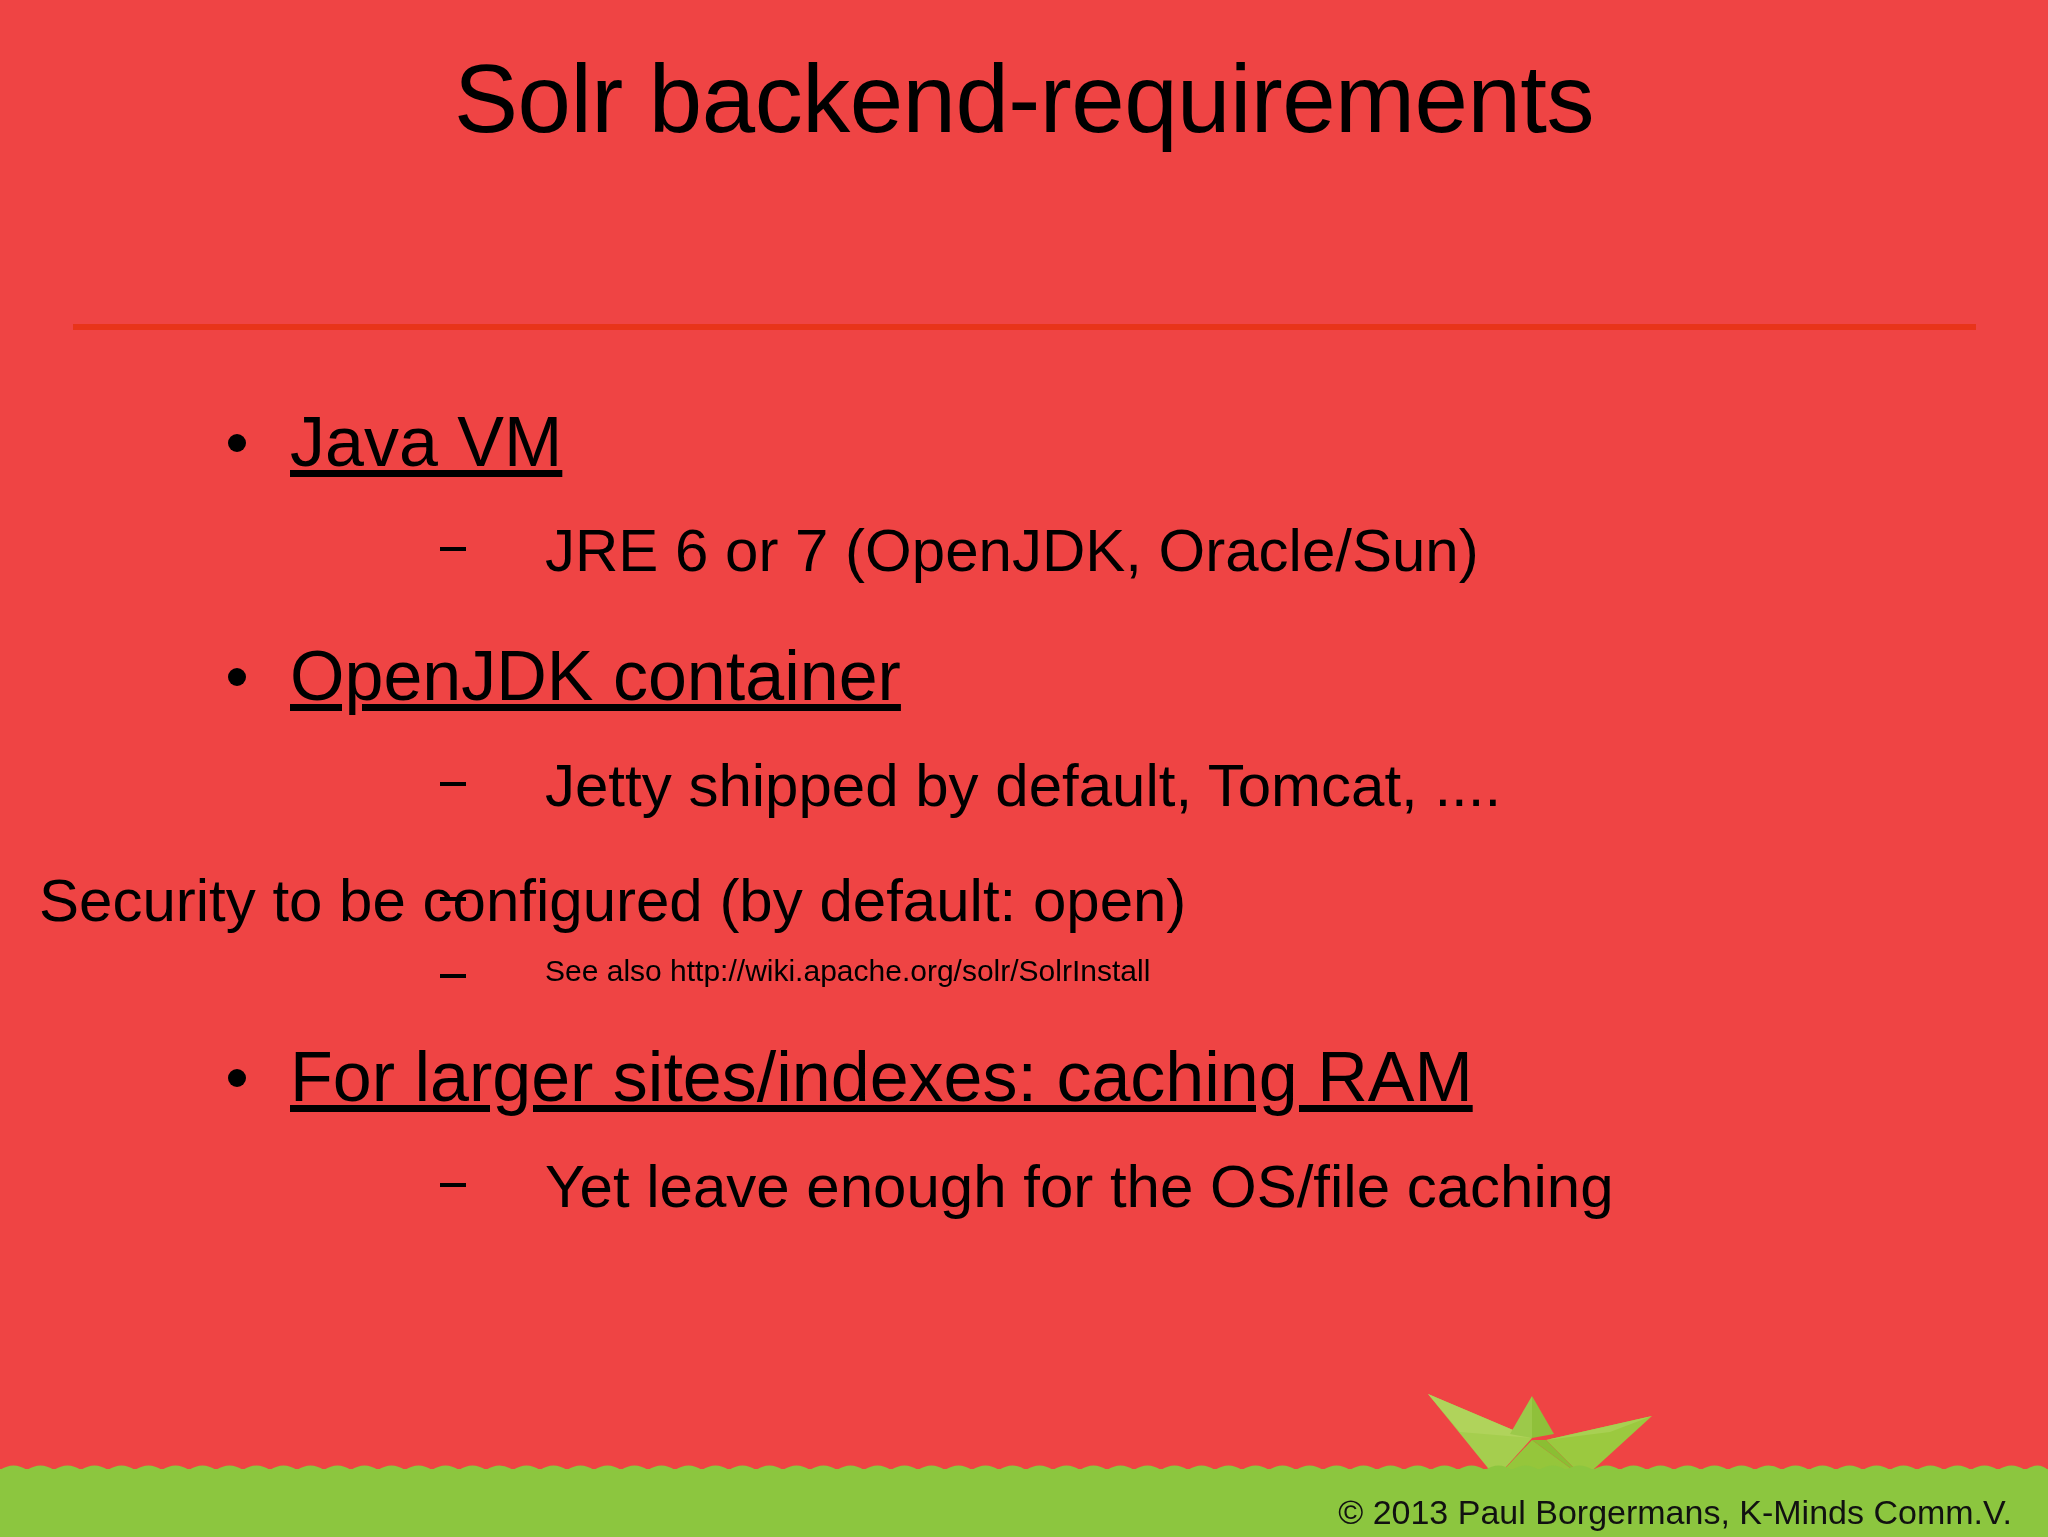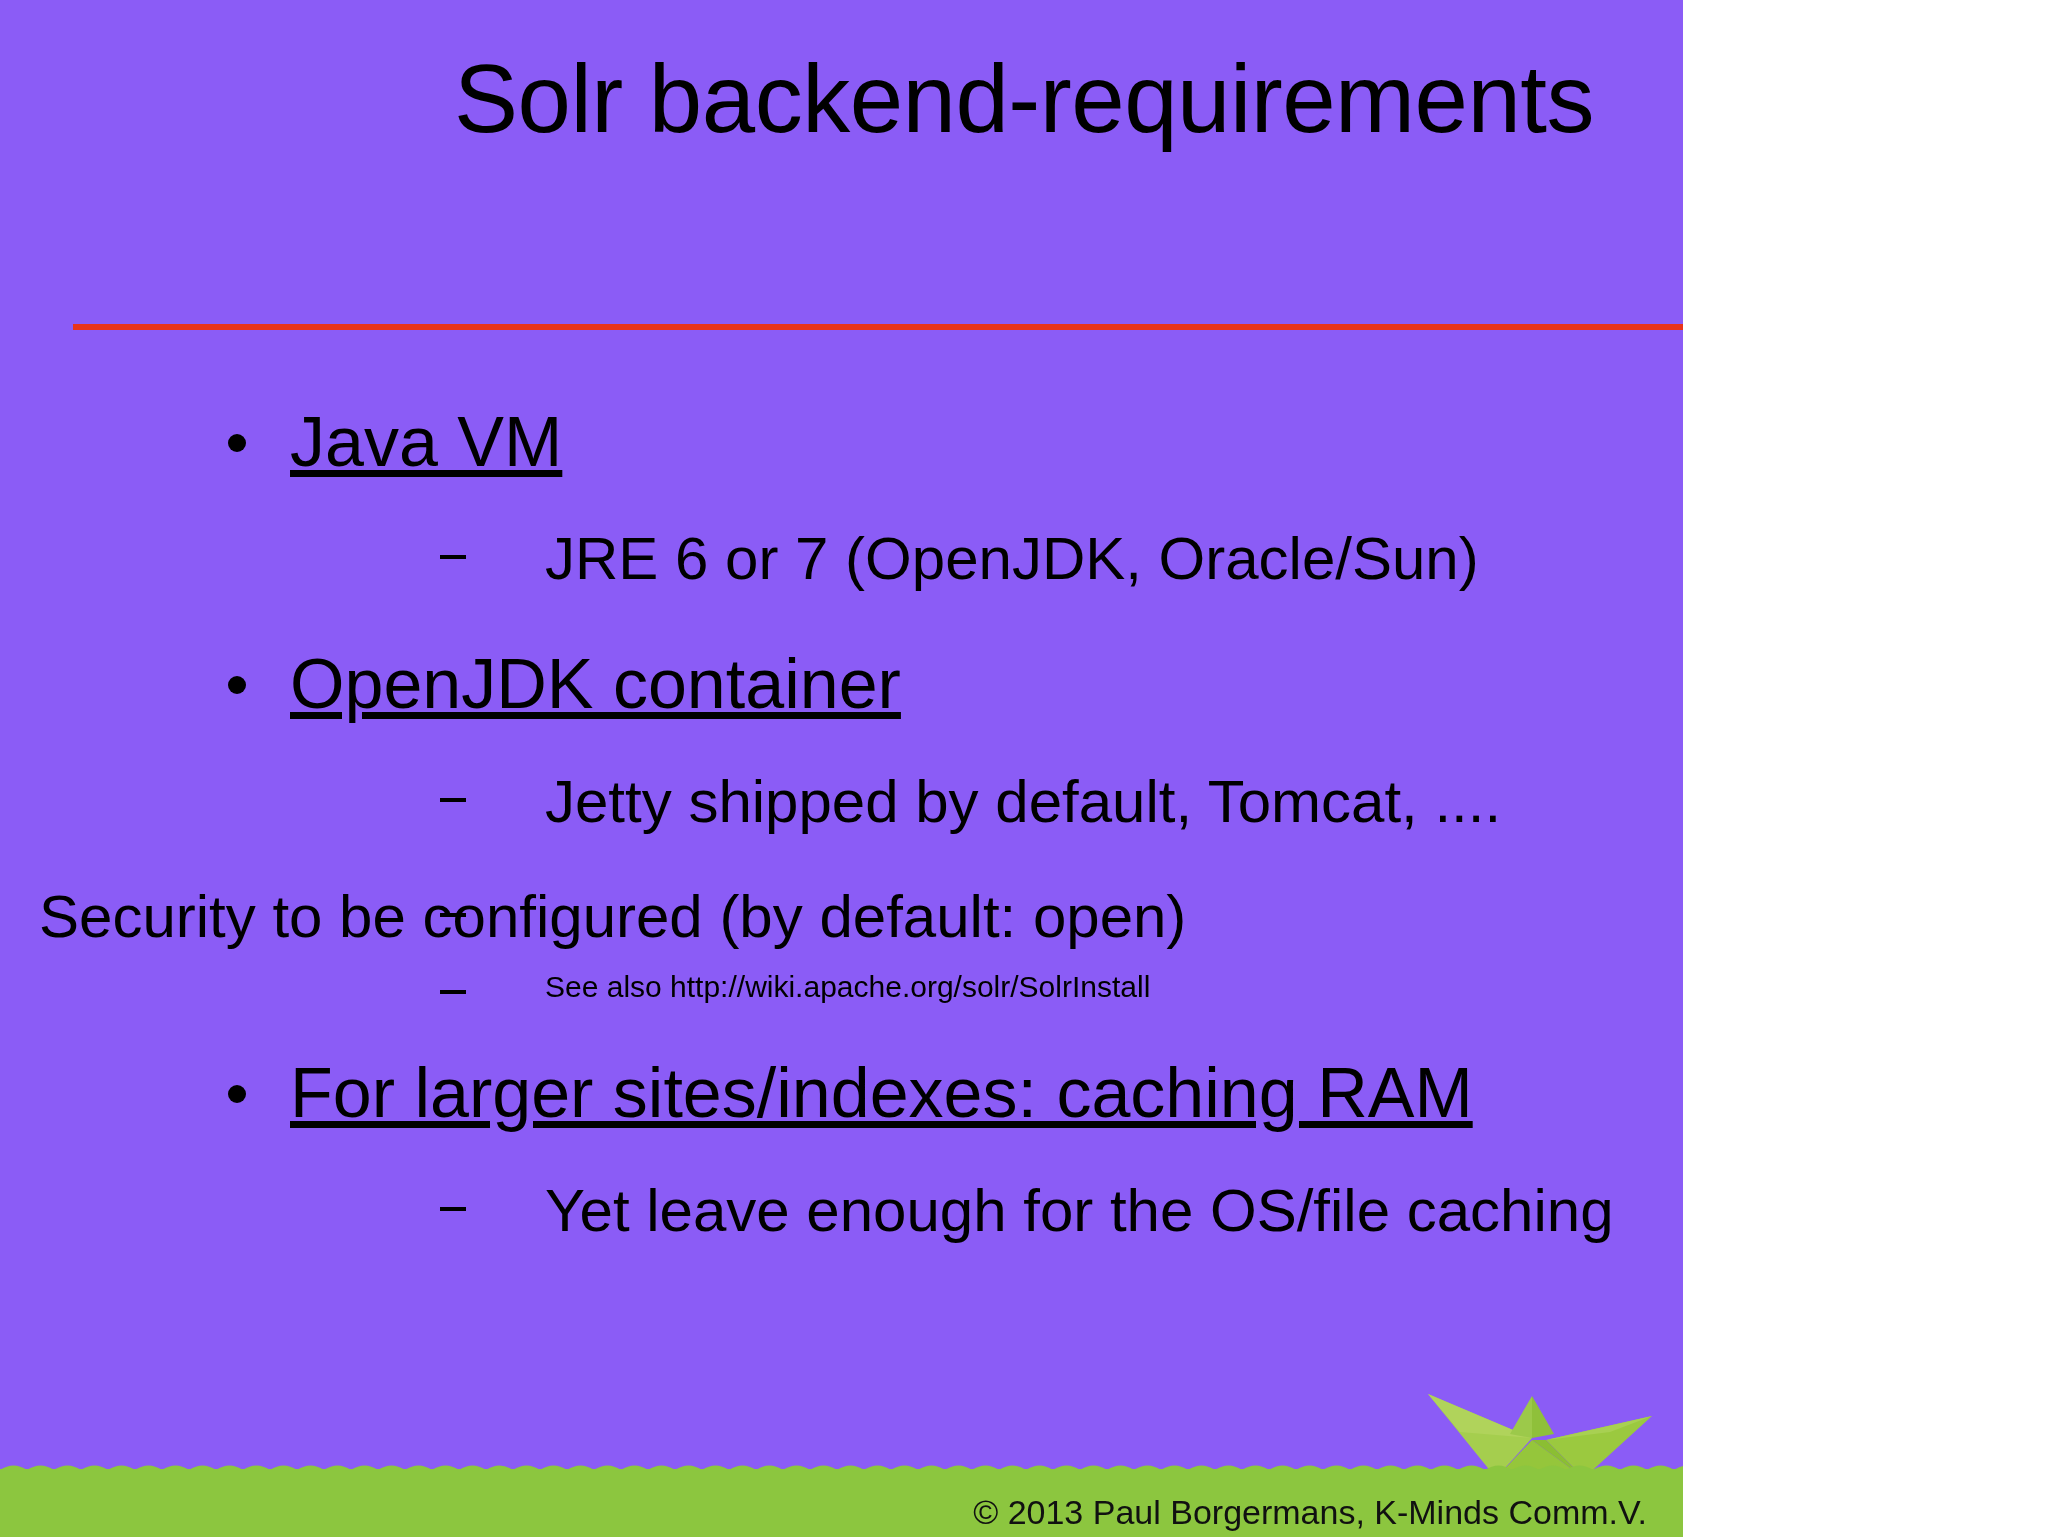--- a/index.html
+++ b/index.html
@@ -6,23 +6,23 @@
     margin: 0;
     padding: 0;
     background: #ffffff;
   }
   body {
     font-family: "Liberation Sans", sans-serif;
   }
 
   .slide {
     position: relative;
-    width: 1683px;
+    width: 2048px;
     height: 1537px;
-    background: #8b5cf6;
+    background: #ef4444;
     overflow: hidden;
   }
 
   
   .slide-title {
     position: absolute;
     left: 0;
     top: 44px;
     width: 2048px;
     text-align: center;
@@ -89,21 +89,21 @@
   }
 
   .lvl2.small {
     font-size: 30px;
     margin: 12px 0 22px 0;
   }
   .lvl2.small .dash {
     top: 22px;
   }
 
-  .sp-after-b1 { margin-top: 36px; }
+  .sp-after-b1 { margin-top: 28px; }
   .sp-after-b2 { margin-top: 40px; padding-left: 39px; }
   .sp-big      { margin-top: 46px; }
 
   
   .footer-band {
     position: absolute;
     left: 0;
     bottom: 0;
     width: 2048px;
     height: 68px;

